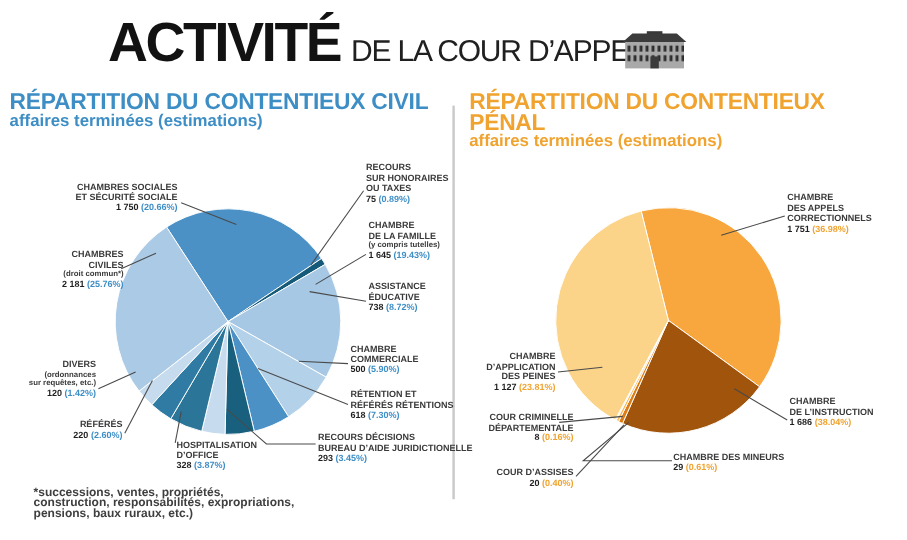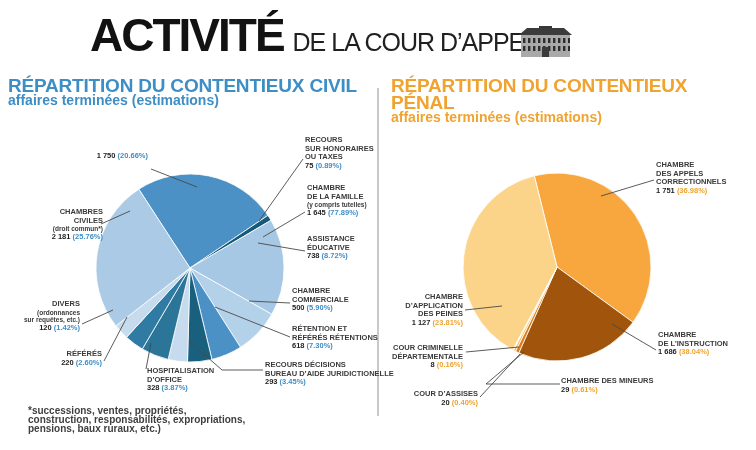--- a/index.html
+++ b/index.html
@@ -101,33 +101,35 @@
       <polyline points="654,180 601,196"></polyline>
       <polyline points="656,350 612,324"></polyline>
       <polyline points="465,310 502,306"></polyline>
       <polyline points="466,352 519,347"></polyline>
       <polyline points="480,397 520,354"></polyline>
       <polyline points="560,384 486,384 524,352"></polyline>
     </g>
   </svg>
 
   <div class="lbl t-r" style="left:28px;top:152px;width:120px;">
+    <span class="lname">CHAMBRES SOCIALES
+ET SÉCURITÉ SOCIALE</span>
     <div><span class="lval">1 750</span> <span class="civil-c">(20.66%)</span></div>
   </div>
   <div class="lbl t-l" style="left:305px;top:136px;width:95px;">
     <span class="lname">RECOURS
 SUR HONORAIRES
 OU TAXES</span>
     <div><span class="lval">75</span> <span class="civil-c">(0.89%)</span></div>
   </div>
   <div class="lbl t-l" style="left:307px;top:184px;width:95px;">
     <span class="lname">CHAMBRE
 DE LA FAMILLE</span>
     <span class="lnote">(y compris tutelles)</span>
-    <div><span class="lval">1 645</span> <span class="civil-c">(77.89%)</span></div>
+    <div><span class="lval">1 645</span> <span class="civil-c">(19.43%)</span></div>
   </div>
   <div class="lbl t-l" style="left:307px;top:235px;width:90px;">
     <span class="lname">ASSISTANCE
 ÉDUCATIVE</span>
     <div><span class="lval">738</span> <span class="civil-c">(8.72%)</span></div>
   </div>
   <div class="lbl t-l" style="left:292px;top:287px;width:90px;">
     <span class="lname">CHAMBRE
 COMMERCIALE</span>
     <div><span class="lval">500</span> <span class="civil-c">(5.90%)</span></div>
@@ -176,21 +178,21 @@
     <div><span class="lval">1 686</span> <span class="penal-c">(38.04%)</span></div>
   </div>
   <div class="lbl t-l" style="left:561px;top:377px;width:120px;">
     <span class="lname">CHAMBRE DES MINEURS</span>
     <div><span class="lval">29</span> <span class="penal-c">(0.61%)</span></div>
   </div>
   <div class="lbl t-r" style="left:398px;top:390px;width:80px;">
     <span class="lname">COUR D’ASSISES</span>
     <div><span class="lval">20</span> <span class="penal-c">(0.40%)</span></div>
   </div>
-  <div class="lbl t-r" style="left:378px;top:344px;width:85px;">
+  <div class="lbl t-r" style="left:378px;top:344px;width:85px;padding-left:15px;">
     <span class="lname">COUR CRIMINELLE
 DÉPARTEMENTALE</span>
     <div><span class="lval">8</span> <span class="penal-c">(0.16%)</span></div>
   </div>
   <div class="lbl t-r" style="left:393px;top:293px;width:70px;">
     <span class="lname">CHAMBRE
 D’APPLICATION
 DES PEINES</span>
     <div><span class="lval">1 127</span> <span class="penal-c">(23.81%)</span></div>
   </div>

